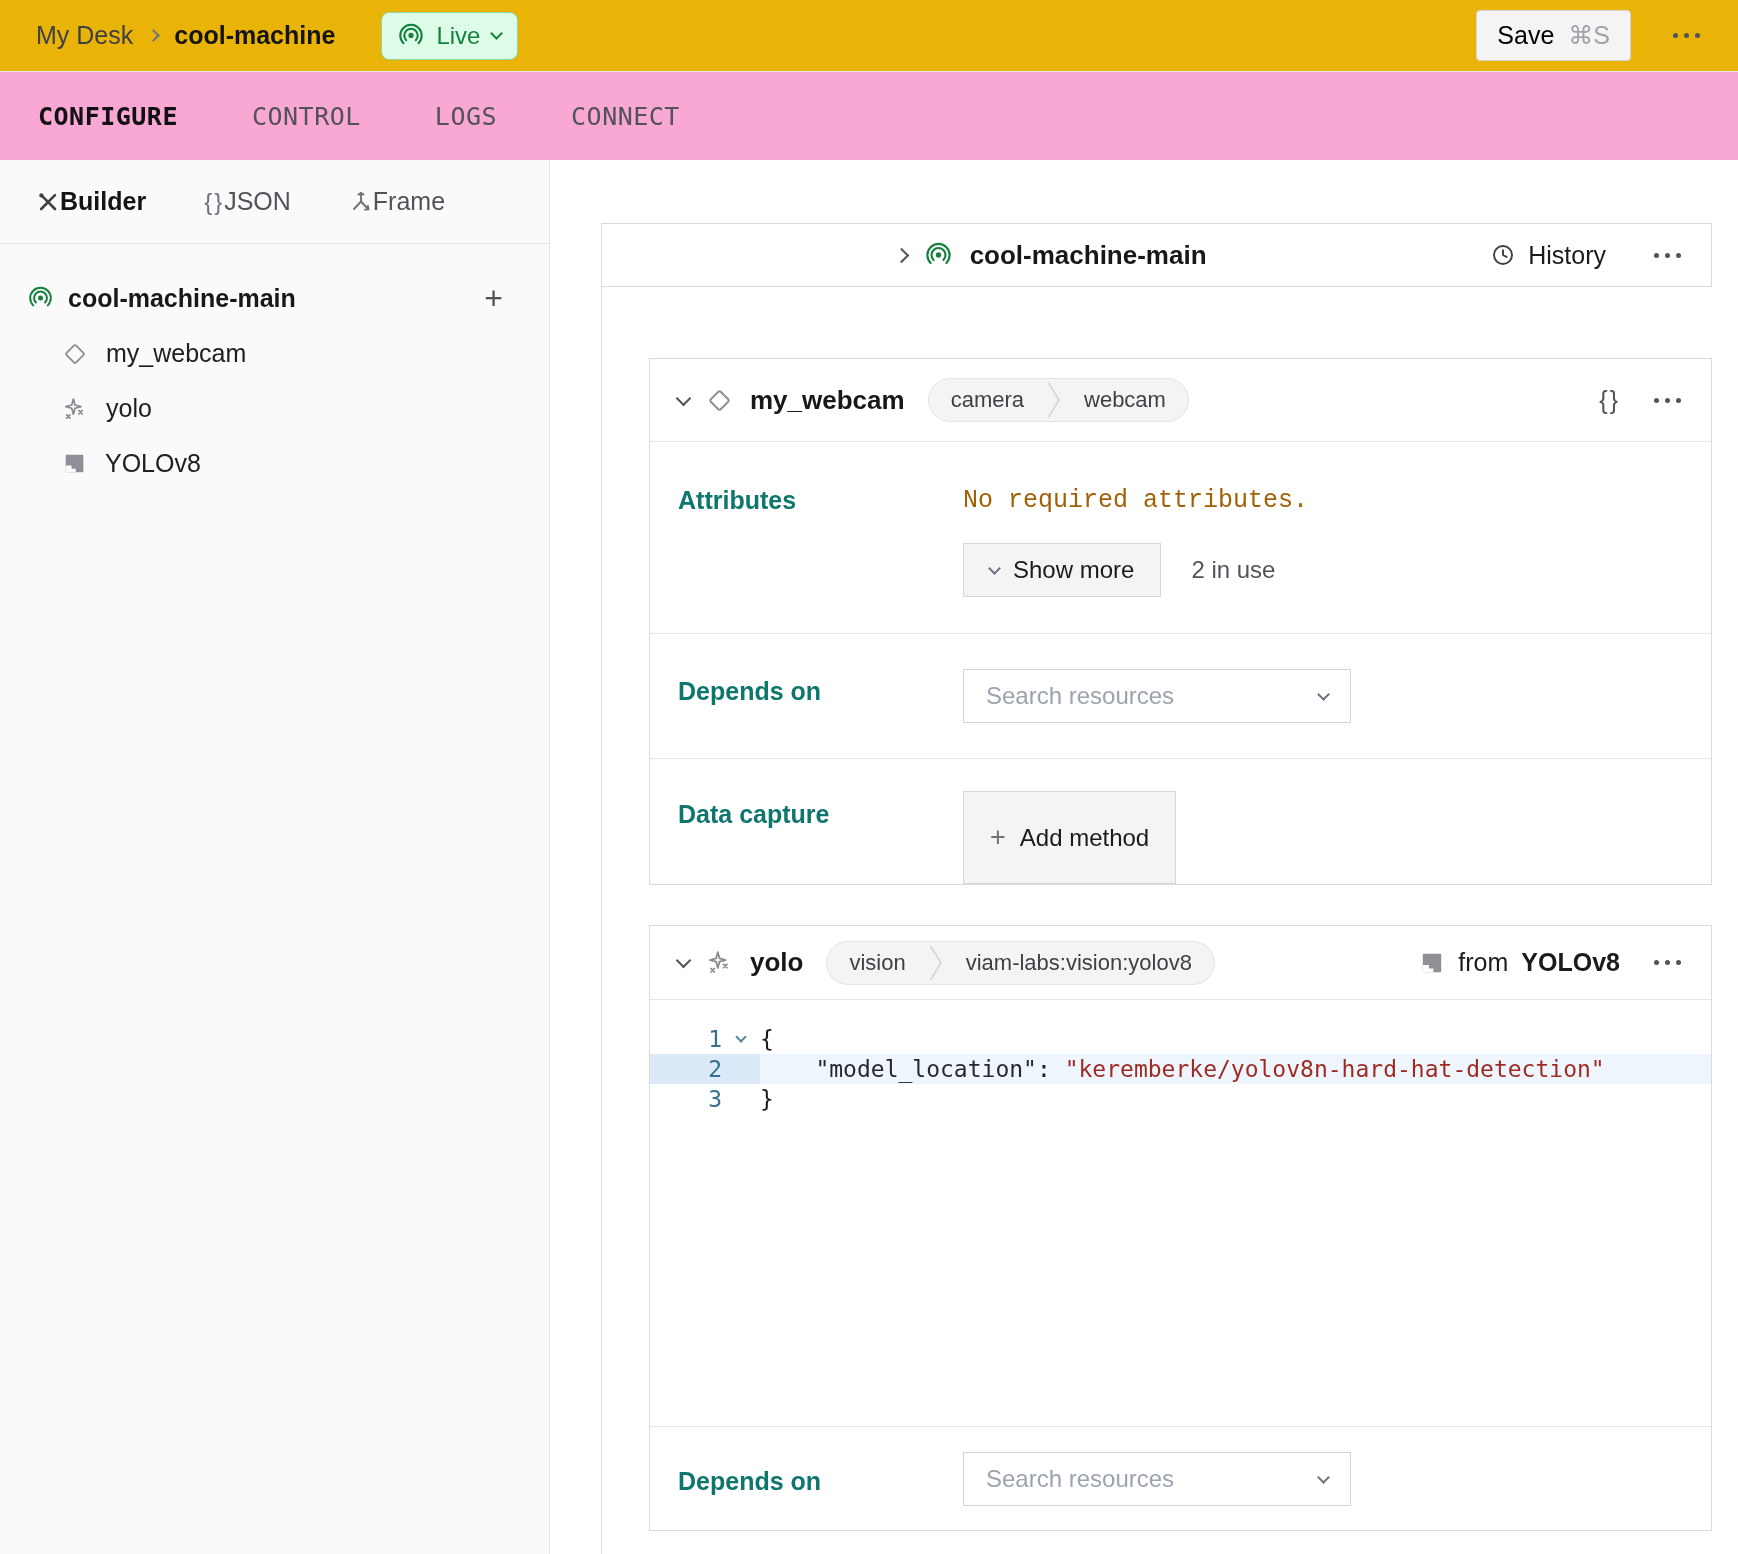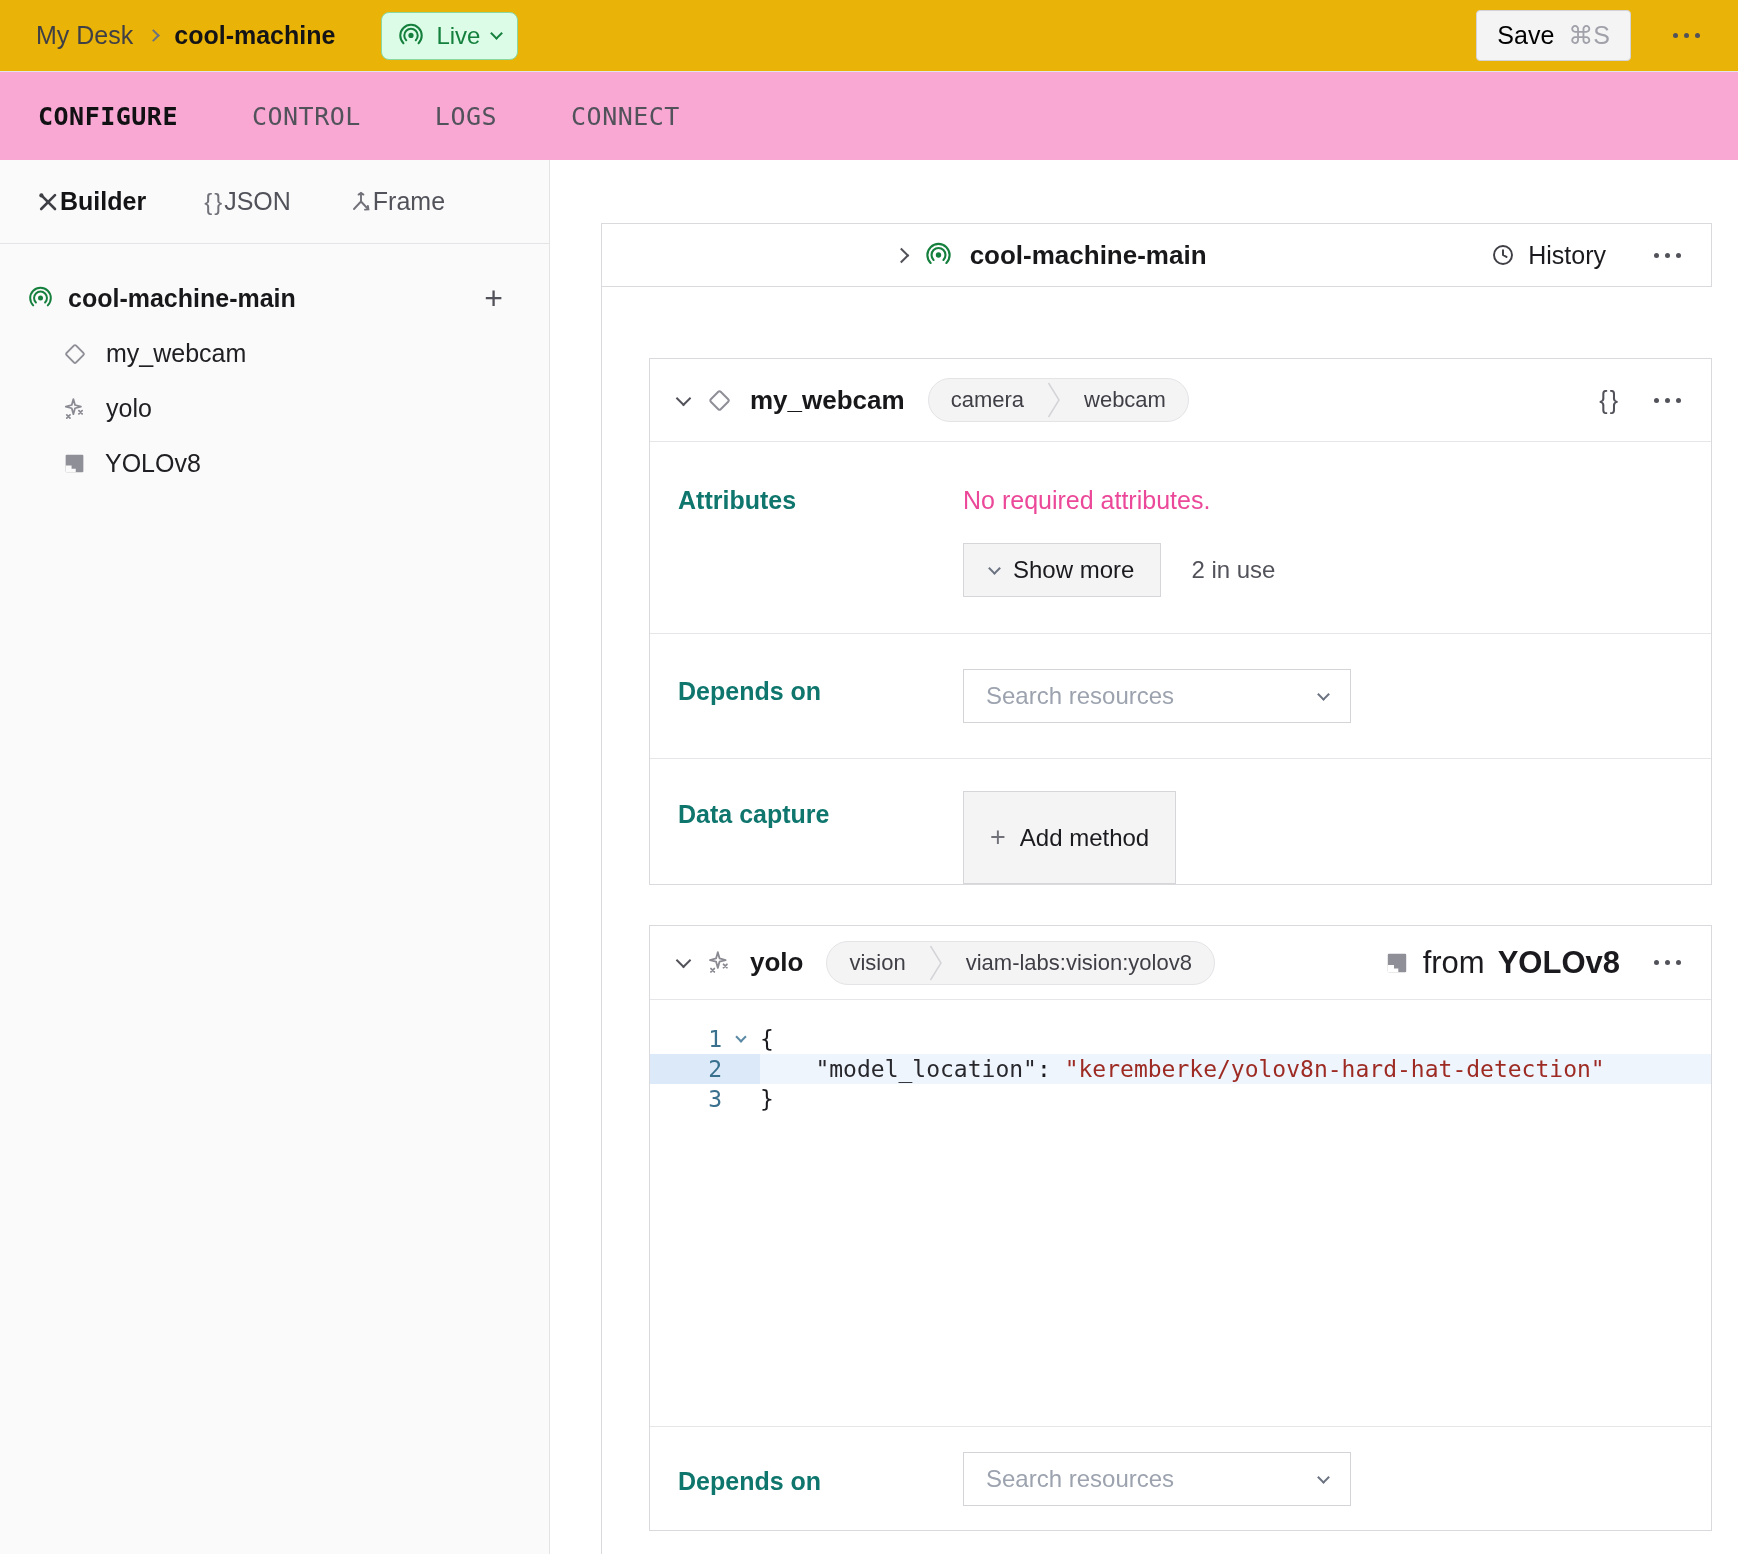--- a/index.html
+++ b/index.html
@@ -58,29 +58,29 @@
   .webcam-card { margin-top:71px; }
   .webcam-card .card-head { height:82px; }
   .yolo-card { margin-top:40px; }
   .yolo-card .card-head { height:73px; }
   .pillgroup { display:flex; align-items:stretch; border:1px solid #e4e4e7;
     background:#f4f4f5; border-radius:999px; overflow:hidden; font-size:22px;
     color:#3f3f46; margin-left:6px; }
   .pillseg { padding:8px 22px; display:flex; align-items:center; }
   .pillsep { display:flex; align-items:center; }
   .bracesbtn { font-size:25px; color:#52525b; letter-spacing:2px; cursor:pointer; }
-  .fromgrp { display:flex; align-items:center; gap:13px; font-size:31px; color:#1b1b1f; }
+  .fromgrp { display:flex; align-items:center; gap:13px; font-size:25px; color:#1b1b1f; }
   .fromgrp b { font-weight:700; }
   
   .crow { display:flex; padding:0 28px; border-top:1px solid #e6e6e9; }
   .crow .rlabel { width:285px; flex:0 0 285px; font-size:25px; font-weight:700; color:#0f766e; }
   .row-attr { height:192px; }
   .row-attr .rlabel { padding-top:44px; }
   .row-attr .rval { display:flex; flex-direction:column; padding-top:44px; gap:28px; }
-  .row-attr .empty { font-size:25px; color:#ec4899; }
+  .row-attr .empty { font-size:25px; color:#a16207;font-family:Liberation Mono, monospace; }
   .attr-controls { display:flex; align-items:center; gap:30px; }
   .btn { display:flex; align-items:center; gap:14px; background:#f4f4f5;
     border:1px solid #d6d6da; padding:12px 26px; font-size:24px; color:#1b1b1f; cursor:pointer; }
   .inuse { font-size:24px; color:#52525b; }
   .row-dep { height:125px; }
   .row-dep .rlabel { padding-top:43px; }
   .select { margin-top:35px; width:388px; height:54px; border:1px solid #d4d4d8;
     display:flex; align-items:center; justify-content:space-between;
     padding:0 22px; font-size:24px; color:#9ca3af; background:#fff; cursor:pointer; }
   .row-cap { height:126px; }

